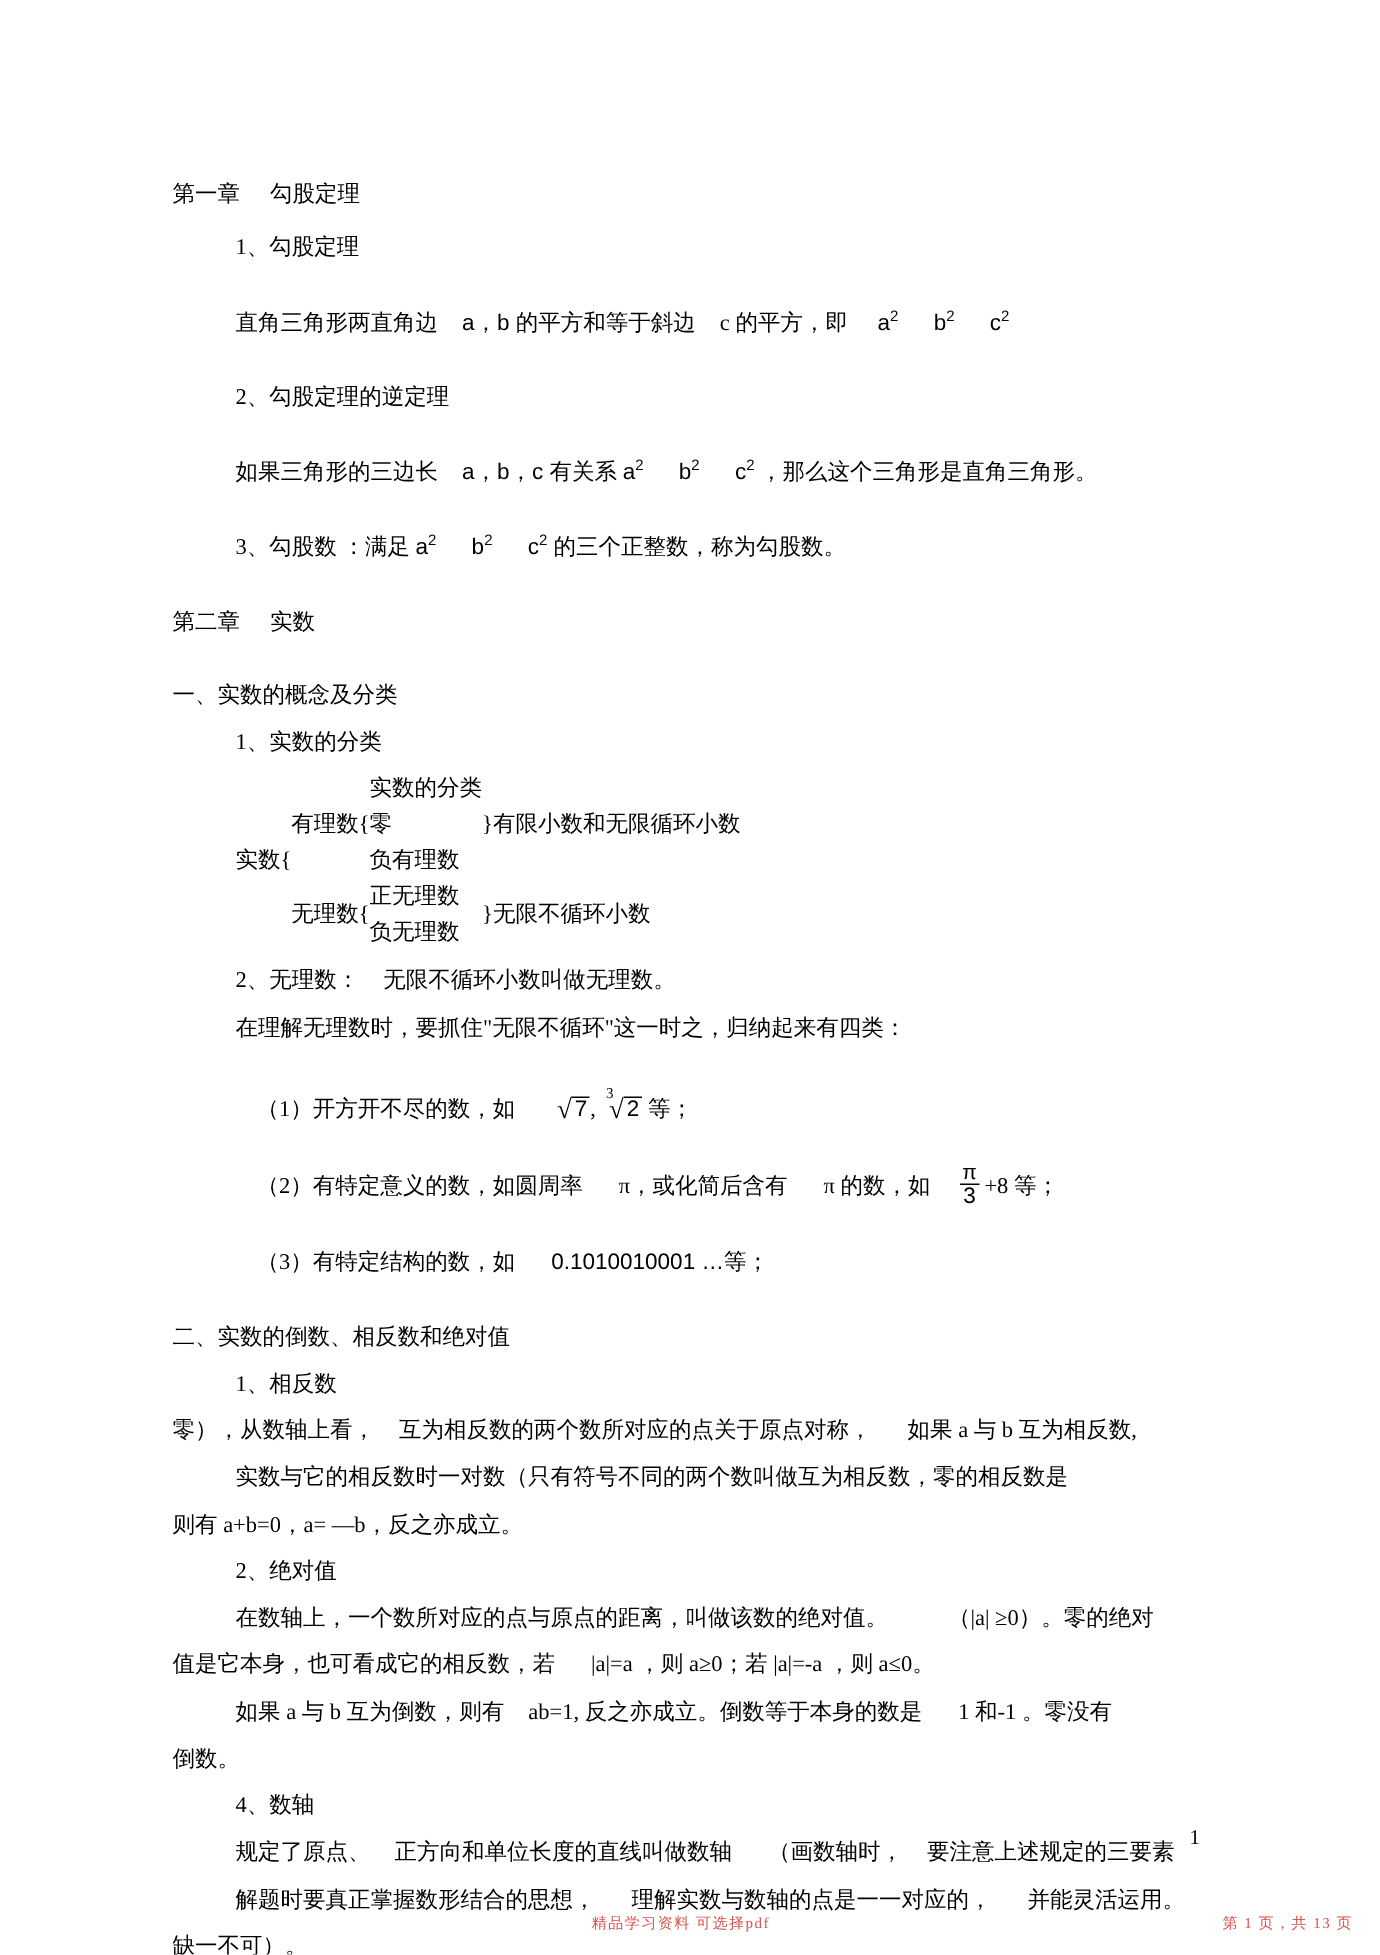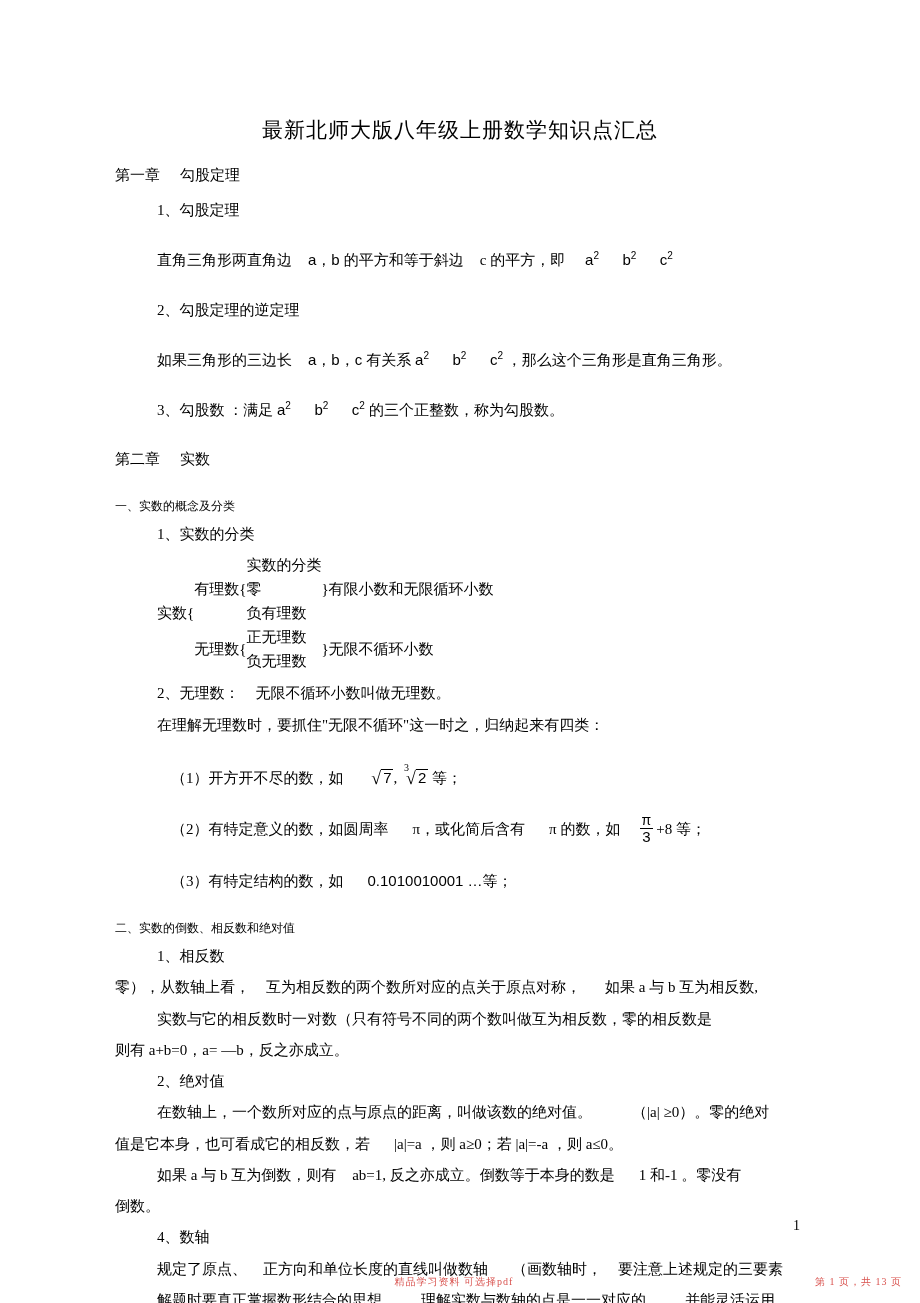--- a/index.html
+++ b/index.html
@@ -44,21 +44,21 @@
   .lb-big { font-size: 60px; line-height: 0.75; }
   .rb { font-size: 40px; font-family: serif; line-height: 0.8; padding: 0 2px; }
   .col-sub { padding: 0 4px; }
   .note-col { padding-left: 8px; }
   .sqrt-box { display:inline-block; border-top: 1.2px solid #000; padding: 0 2px; line-height: 1.1; font-family: Arial, sans-serif; }
   .radic { font-family: serif; font-size: 18px; position: relative; top: 1px; }
   .rootidx { font-size: 10px; position: relative; top: -6px; left: 3px; }
   .frac { display:inline-block; text-align:center; vertical-align: middle; line-height:1.05; font-family: Arial, sans-serif; position: relative; top: -2px; }
   .frac .fn { display:block; font-size:14px; }
   .frac .fd { display:block; border-top:1.2px solid #000; font-size:15px; padding:0 2px; }
-  .sec { font-size: 12px; margin-top: 20px; }
+  .sec { font-size: 15px; margin-top: 20px; }
   .pagenum {
     position: absolute;
     right: 120px;
     top: 1218px;
     font-size: 14px;
     font-family: "SimSun", serif;
   }
   .footer-center {
     position: absolute;
     left: 0; right: 12px;
@@ -75,21 +75,20 @@
     font-size: 10px;
     color: #d9534f;
     letter-spacing: 1px;
   }
 </style>
 </head>
 <body>
 
 <div class="page">
 
-  <div class="title">最新北师大版八年级上册数学知识点汇总</div>
 
   <div class="chap">
     <span>第一章</span><span class="gap"></span><span>勾股定理</span>
   </div>
 
   <div class="ln indent1">1、勾股定理</div>
   <div class="lnmath indent1">
     <span>直角三角形两直角边</span><span class="sp1"></span><span class="af">a，b 的平方和等于斜边</span><span class="sp1"></span><span>c 的平方，即</span><span class="sp1"></span>
     <span class="af"><span>a</span><sup>2</sup></span>
     <span class="sp1"></span>

